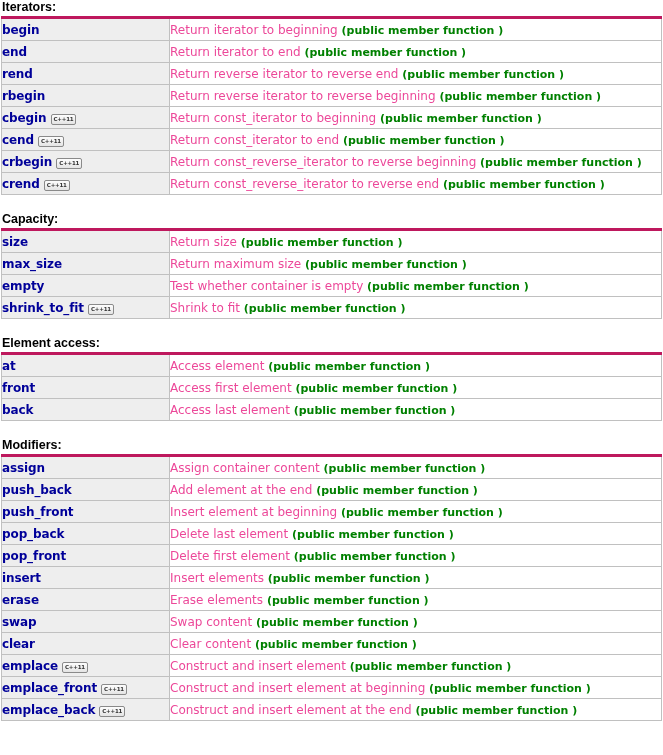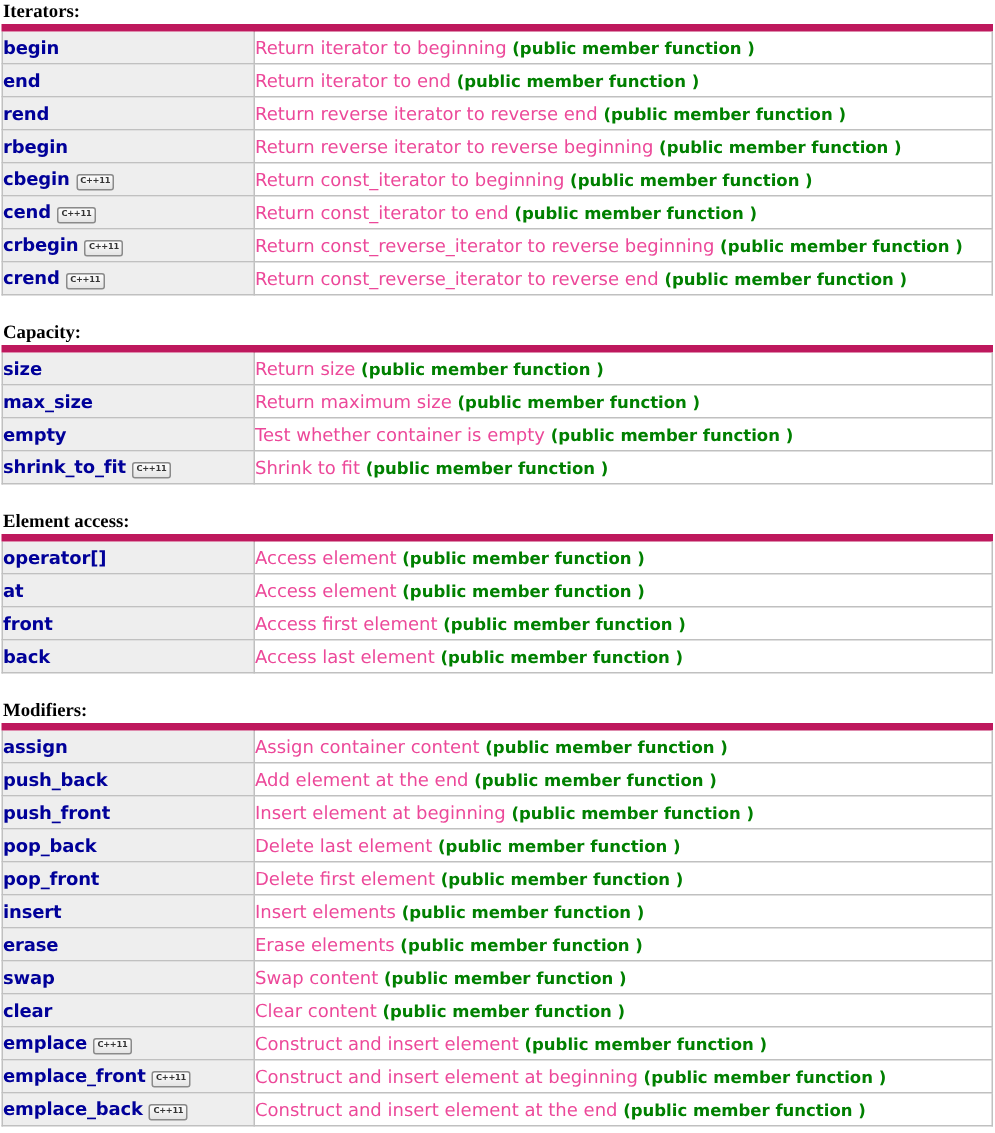--- a/index.html
+++ b/index.html
@@ -20,31 +20,31 @@
   }
   .section {
     margin: 0 0 0 0;
   }
   .section-title {
     font-weight: bold;
     font-size: 12.5px;
     color: #000000;
     padding: 0 2px 2px 2px;
     line-height: 14px;
-    font-family: Liberation Serif, serif;
+    font-family: Liberation Sans, sans-serif;
   }
   .section-spacer {
     height: 17px;
   }
   table.members {
     width: 661px;
     margin: 0 0 0 1px;
     border-collapse: collapse;
     table-layout: fixed;
-    border-top: 5px solid #be185d;
+    border-top: 3px solid #be185d;
   }
   table.members tr {
     height: 21px;
   }
   table.members td {
     border-bottom: 1px solid #c0c0c0;
     padding: 0;
     vertical-align: middle;
     height: 21px;
   }
@@ -163,24 +163,20 @@
           </tr>
         </tbody>
       </table>
     </div>
     <div class="section-spacer"></div>
     <div class="section">
       <div class="section-title">Element access:</div>
       <table class="members">
         <tbody>
           <tr>
-            <td class="name-cell"><span class="mname">operator[]</span></td>
-            <td class="desc-cell"><span class="desc-text">Access element</span> <span class="desc-kind">(public member function )</span></td>
-          </tr>
-          <tr>
             <td class="name-cell"><span class="mname">at</span></td>
             <td class="desc-cell"><span class="desc-text">Access element</span> <span class="desc-kind">(public member function )</span></td>
           </tr>
           <tr>
             <td class="name-cell"><span class="mname">front</span></td>
             <td class="desc-cell"><span class="desc-text">Access first element</span> <span class="desc-kind">(public member function )</span></td>
           </tr>
           <tr>
             <td class="name-cell"><span class="mname">back</span></td>
             <td class="desc-cell"><span class="desc-text">Access last element</span> <span class="desc-kind">(public member function )</span></td>

